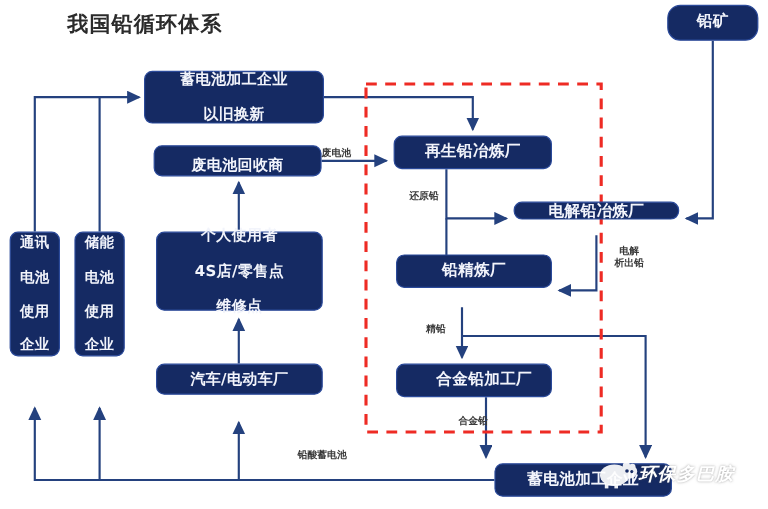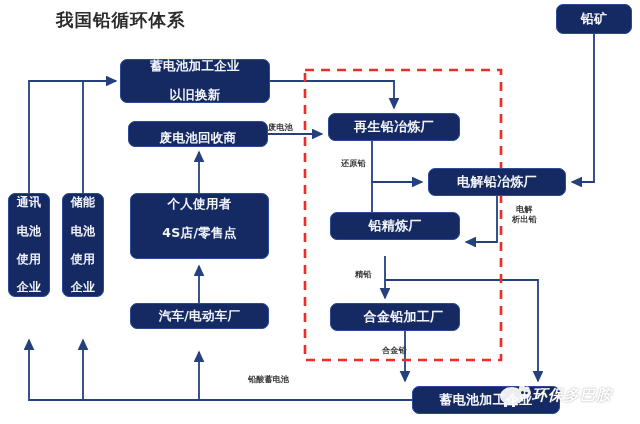--- a/index.html
+++ b/index.html
@@ -130,36 +130,36 @@
   <div class="node" style="left:62px;top:193px;width:42px;height:104px;font-size:12px;">
     <span><span>储能</span><br>
           <span>电池</span><br>
           <span>使用</span><br>
           <span>企业</span></span>
   </div>
 
   <div class="node" style="left:130px;top:193px;width:139px;height:66px;font-size:12.5px;justify-content:flex-end;">
     <span><span>个人使用者</span><br>
           <span>4S店/零售点</span><br>
-          </span>
+          <span>维修点</span></span>
   </div>
 
   <div class="node" style="left:130px;top:303px;width:139px;height:26px;font-size:12.5px;">
     <span>汽车/电动车厂</span>
   </div>
 
-  <div class="node" style="left:556px;top:4px;width:76px;height:30px;font-size:13px;">
+  <div class="node" style="left:556px;top:4px;width:76px;height:30px;font-size:13px;border-radius:11px;">
     <span>铅矿</span>
   </div>
 
   <div class="node" style="left:328px;top:113px;width:132px;height:28px;font-size:13px;">
     <span>再生铅冶炼厂</span>
   </div>
 
-  <div class="node" style="left:428px;top:168px;width:138px;height:28px;font-size:13px;font-family:Liberation Serif, serif;">
+  <div class="node" style="left:428px;top:168px;width:138px;height:15px;font-size:13px;font-family:Liberation Serif, serif;">
     <span>电解铅冶炼厂</span>
   </div>
 
   <div class="node" style="left:330px;top:212px;width:130px;height:28px;font-size:13px;">
     <span>铅精炼厂</span>
   </div>
 
   <div class="node" style="left:330px;top:303px;width:130px;height:28px;font-size:13px;padding-left:17px;">
     <span>合金铅加工厂</span>
   </div>

